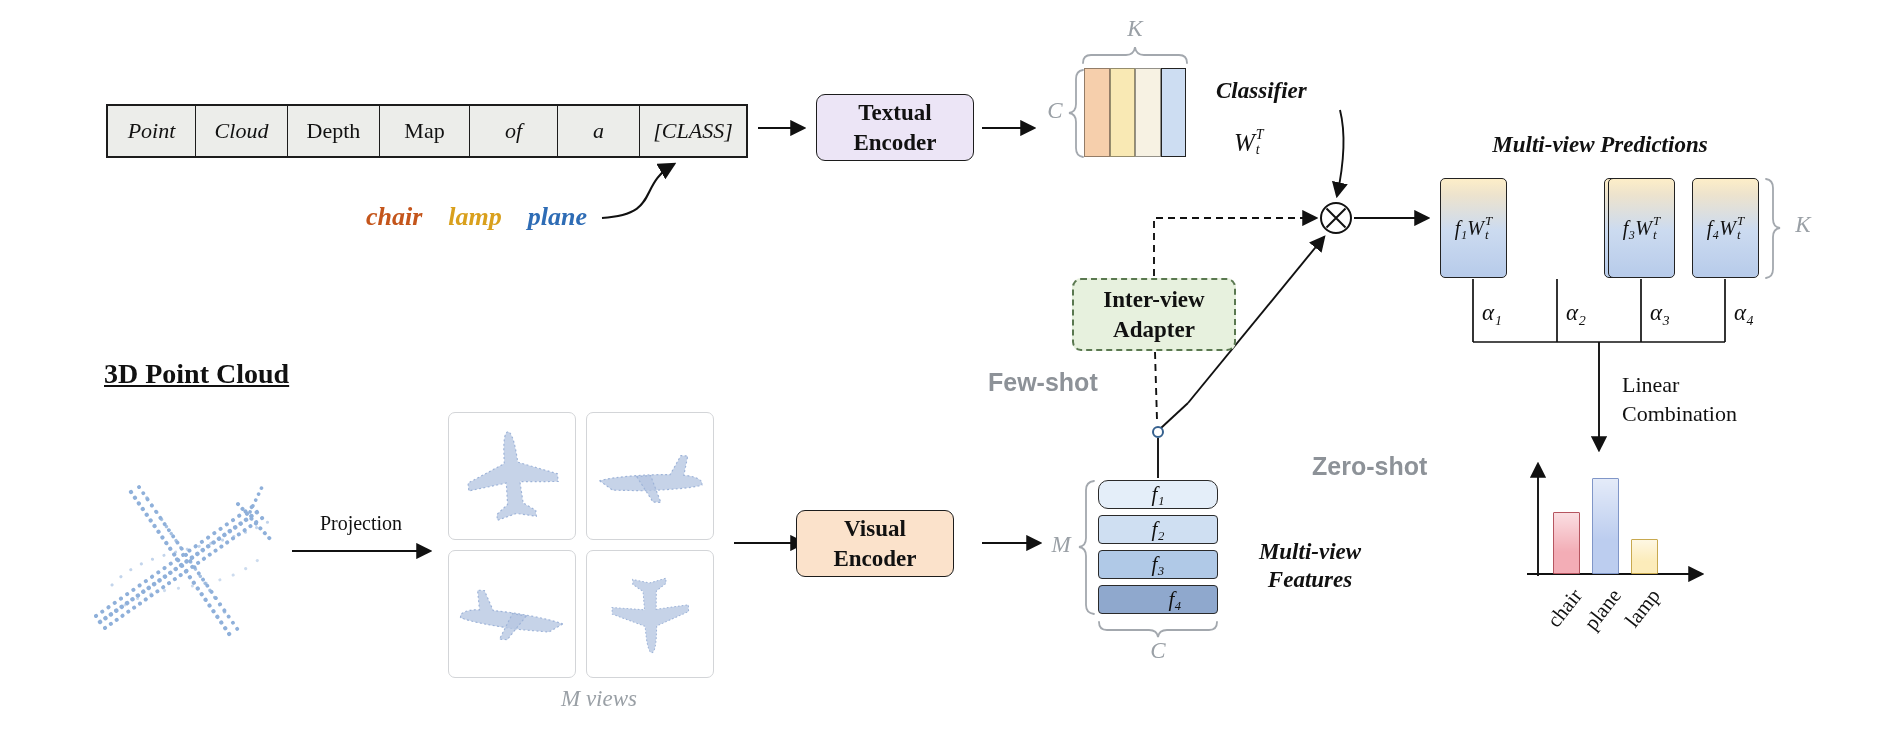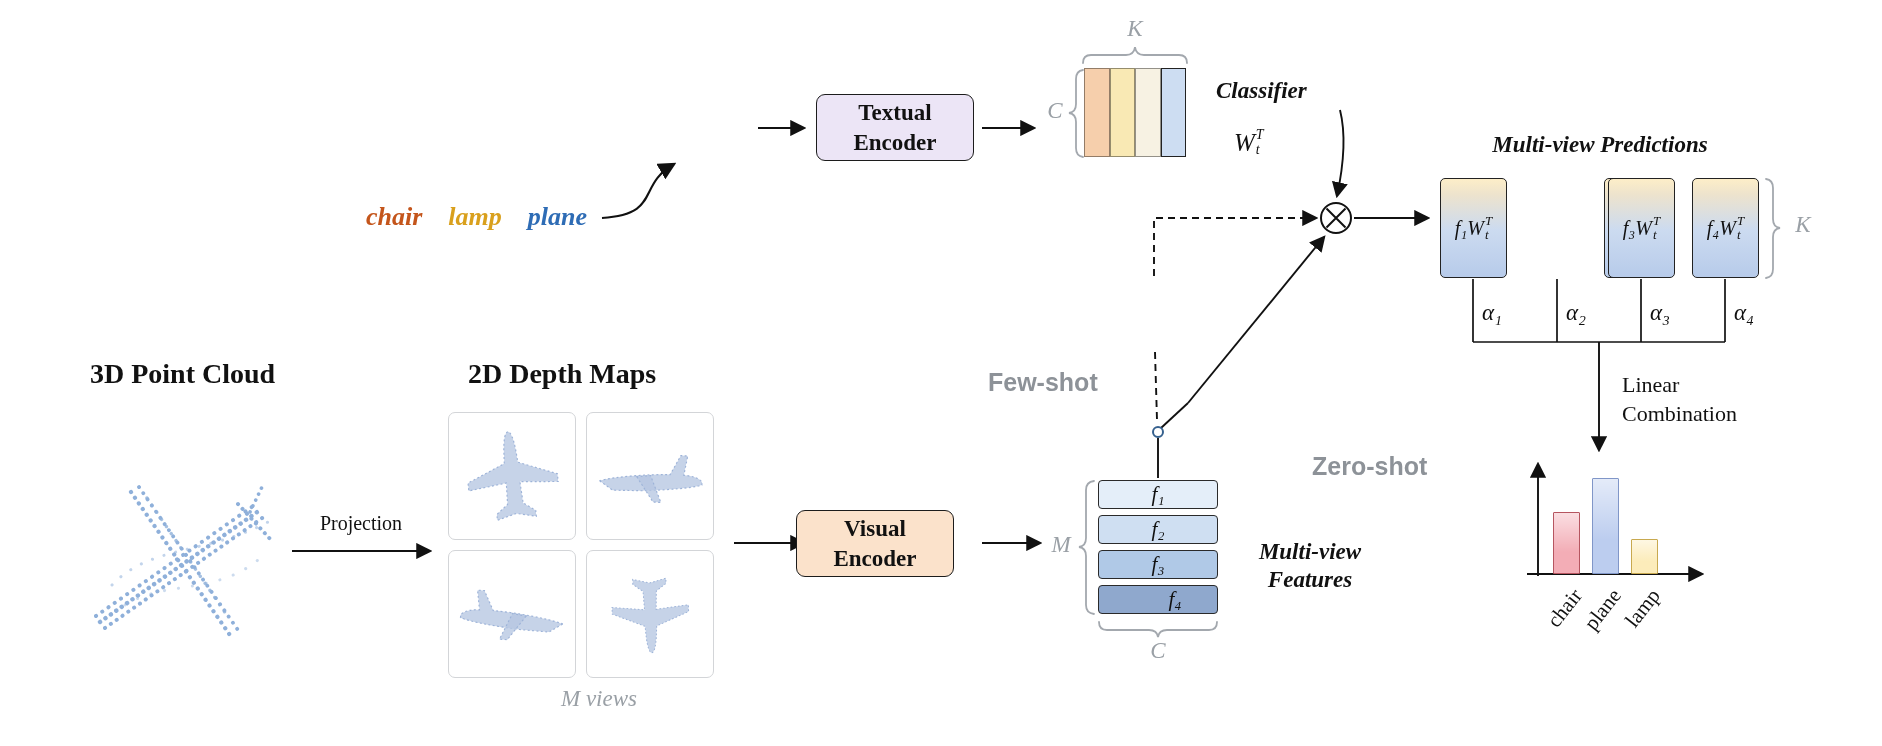--- a/index.html
+++ b/index.html
@@ -128,34 +128,47 @@
       <path d="M131,492 L232,638" stroke-width="4.2" stroke-dasharray="0.1 6.8"></path>
       <path d="M139,487 L240,633" stroke-width="3.8" stroke-dasharray="0.1 7.4"></path>
       <path d="M147,498 L226,614" stroke-width="3.4" stroke-dasharray="0.1 8.5" opacity=".8"></path>
       <path d="M238,504 L272,541" stroke-width="4" stroke-dasharray="0.1 6.5"></path>
       <path d="M250,512 L262,487" stroke-width="3.6" stroke-dasharray="0.1 6.5"></path>
       <path d="M112,585 C150,545 205,555 268,522" stroke-width="3" stroke-dasharray="0.1 12" opacity=".55"></path>
       <path d="M125,605 C165,580 215,595 258,560" stroke-width="3" stroke-dasharray="0.1 14" opacity=".45"></path>
     </g>
   </svg>
 
+  <div class="abs token-row">
+    <div class="token tok-i" style="width:88px">Point</div>
+    <div class="token tok-i" style="width:92px">Cloud</div>
+    <div class="token" style="width:92px">Depth</div>
+    <div class="token" style="width:90px">Map</div>
+    <div class="token tok-i" style="width:88px">of</div>
+    <div class="token tok-i" style="width:82px">a</div>
+    <div class="token tok-i" style="width:106px">[CLASS]</div>
+  </div>
 
   <div class="abs class-words">
     <span style="color: rgb(196, 85, 27);">chair</span>
     <span style="color: rgb(217, 160, 29);">lamp</span>
     <span style="color: rgb(46, 108, 181);">plane</span>
   </div>
 
   <div class="abs box enc-text">
     <span>Textual</span>
     <span>Encoder</span>
   </div>
   <div class="abs box enc-vis">
     <span>Visual</span>
     <span>Encoder</span>
+  </div>
+  <div class="abs box adapter">
+    <span>Inter-view</span>
+    <span>Adapter</span>
   </div>
 
   <div class="abs cls-cols">
     <div class="cls-col" style="background: rgb(246, 207, 172);"></div>
     <div class="cls-col" style="background: rgb(249, 233, 180);"></div>
     <div class="cls-col" style="background: rgb(247, 242, 227);"></div>
     <div class="cls-col last" style="background: rgb(205, 221, 242);"></div>
   </div>
   <div class="abs dim" style="left:1042px;top:98px;width:26px;">C</div>
   <div class="abs dim" style="left:1119px;top:16px;width:32px;">K</div>
@@ -166,21 +179,21 @@
     <span class="supsub lg">
       <span>T</span>
       <span>t</span>
     </span>
   </div>
 
   <div class="abs graybold" style="left:988px;top:368px;">Few-shot</div>
   <div class="abs graybold" style="left:1312px;top:452px;">Zero-shot</div>
 
   <div class="abs feat-stack">
-    <div class="feat-row" style="background: rgb(228, 238, 249);">f₁</div>
+    <div class="feat-row" style="background: rgb(228, 238, 249); border-radius: 10px;">f₁</div>
     <div class="feat-row" style="background: rgb(207, 223, 242);">f₂</div>
     <div class="feat-row" style="background: rgb(176, 201, 231);">f₃</div>
     <div class="feat-row" style="background: rgb(143, 168, 205); padding-left: 34px;">f₄</div>
   </div>
   <div class="abs dim" style="left:1048px;top:532px;width:26px;">M</div>
   <div class="abs dim" style="left:1145px;top:638px;width:26px;">C</div>
   <div class="abs italbold mv-feat">
     <div>Multi-view</div>
     <div>Features</div>
   </div>
@@ -220,22 +233,21 @@
   <div class="abs alpha" style="left:1482px;">α₁</div>
   <div class="abs alpha" style="left:1566px;">α₂</div>
   <div class="abs alpha" style="left:1650px;">α₃</div>
   <div class="abs alpha" style="left:1734px;">α₄</div>
 
   <div class="abs lincom" style="left:1622px;top:370px;">
     <div>Linear</div>
     <div>Combination</div>
   </div>
 
-  <div class="abs sec-title" style="left:90px;top:358px;">3D Point Cloud</div>
-  <div class="abs sec-title" style="left:468px;top:358px;">2D Depth Maps</div>
+  <div class="abs sec-title" style="left:104px;top:358px;text-decoration:underline;">3D Point Cloud</div>
   <div class="abs" style="left:300px;top:512px;width:122px;text-align:center;font-size:20px;">Projection</div>
 
   <div class="abs depth-sq" style="left:448px;top:412px;">
     <svg width="125" height="125" viewBox="0 0 128 128">
       <g transform="rotate(-6 64 64)" fill="#b6c6e2" fill-opacity=".78" stroke="#9db3d8" stroke-width="1.2" stroke-dasharray="2 2.5">
         <path d="M64,18 C61,18 59,26 58,36 L57,50 L18,66 L18,74 L57,70 L56,92 L44,101 L44,107 L64,102 L84,107 L84,101 L72,92 L71,70 L110,74 L110,66 L71,50 L70,36 C69,26 67,18 64,18 Z"></path>
       </g>
     </svg>
   </div>
   <div class="abs depth-sq" style="left:586px;top:412px;">

